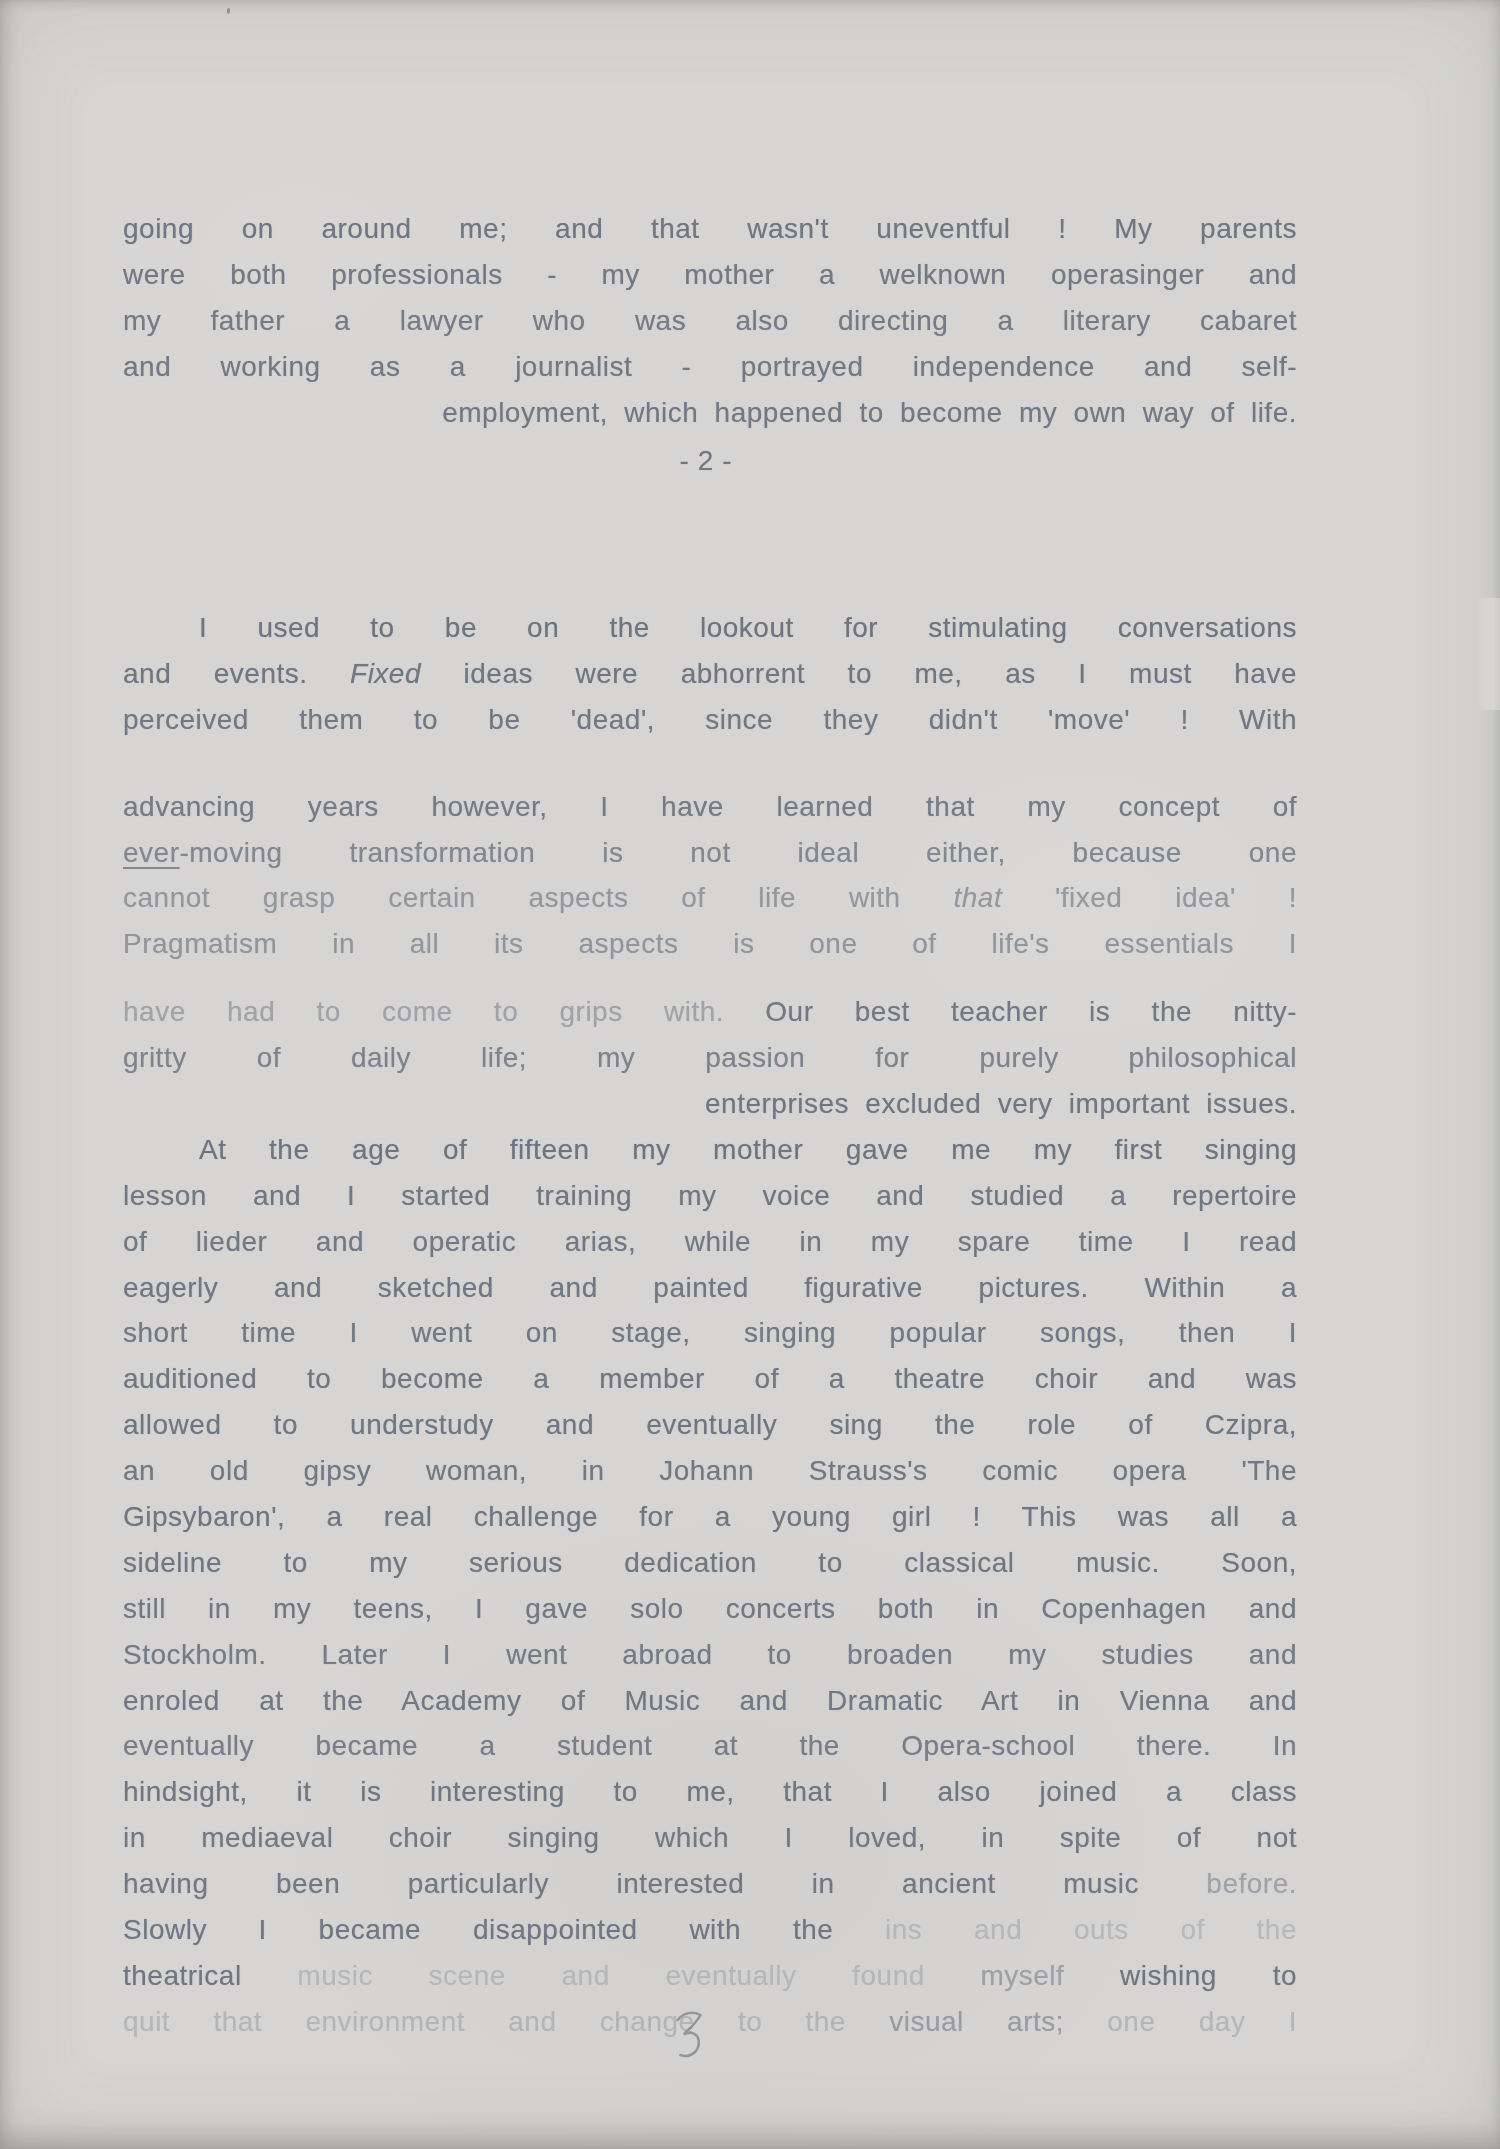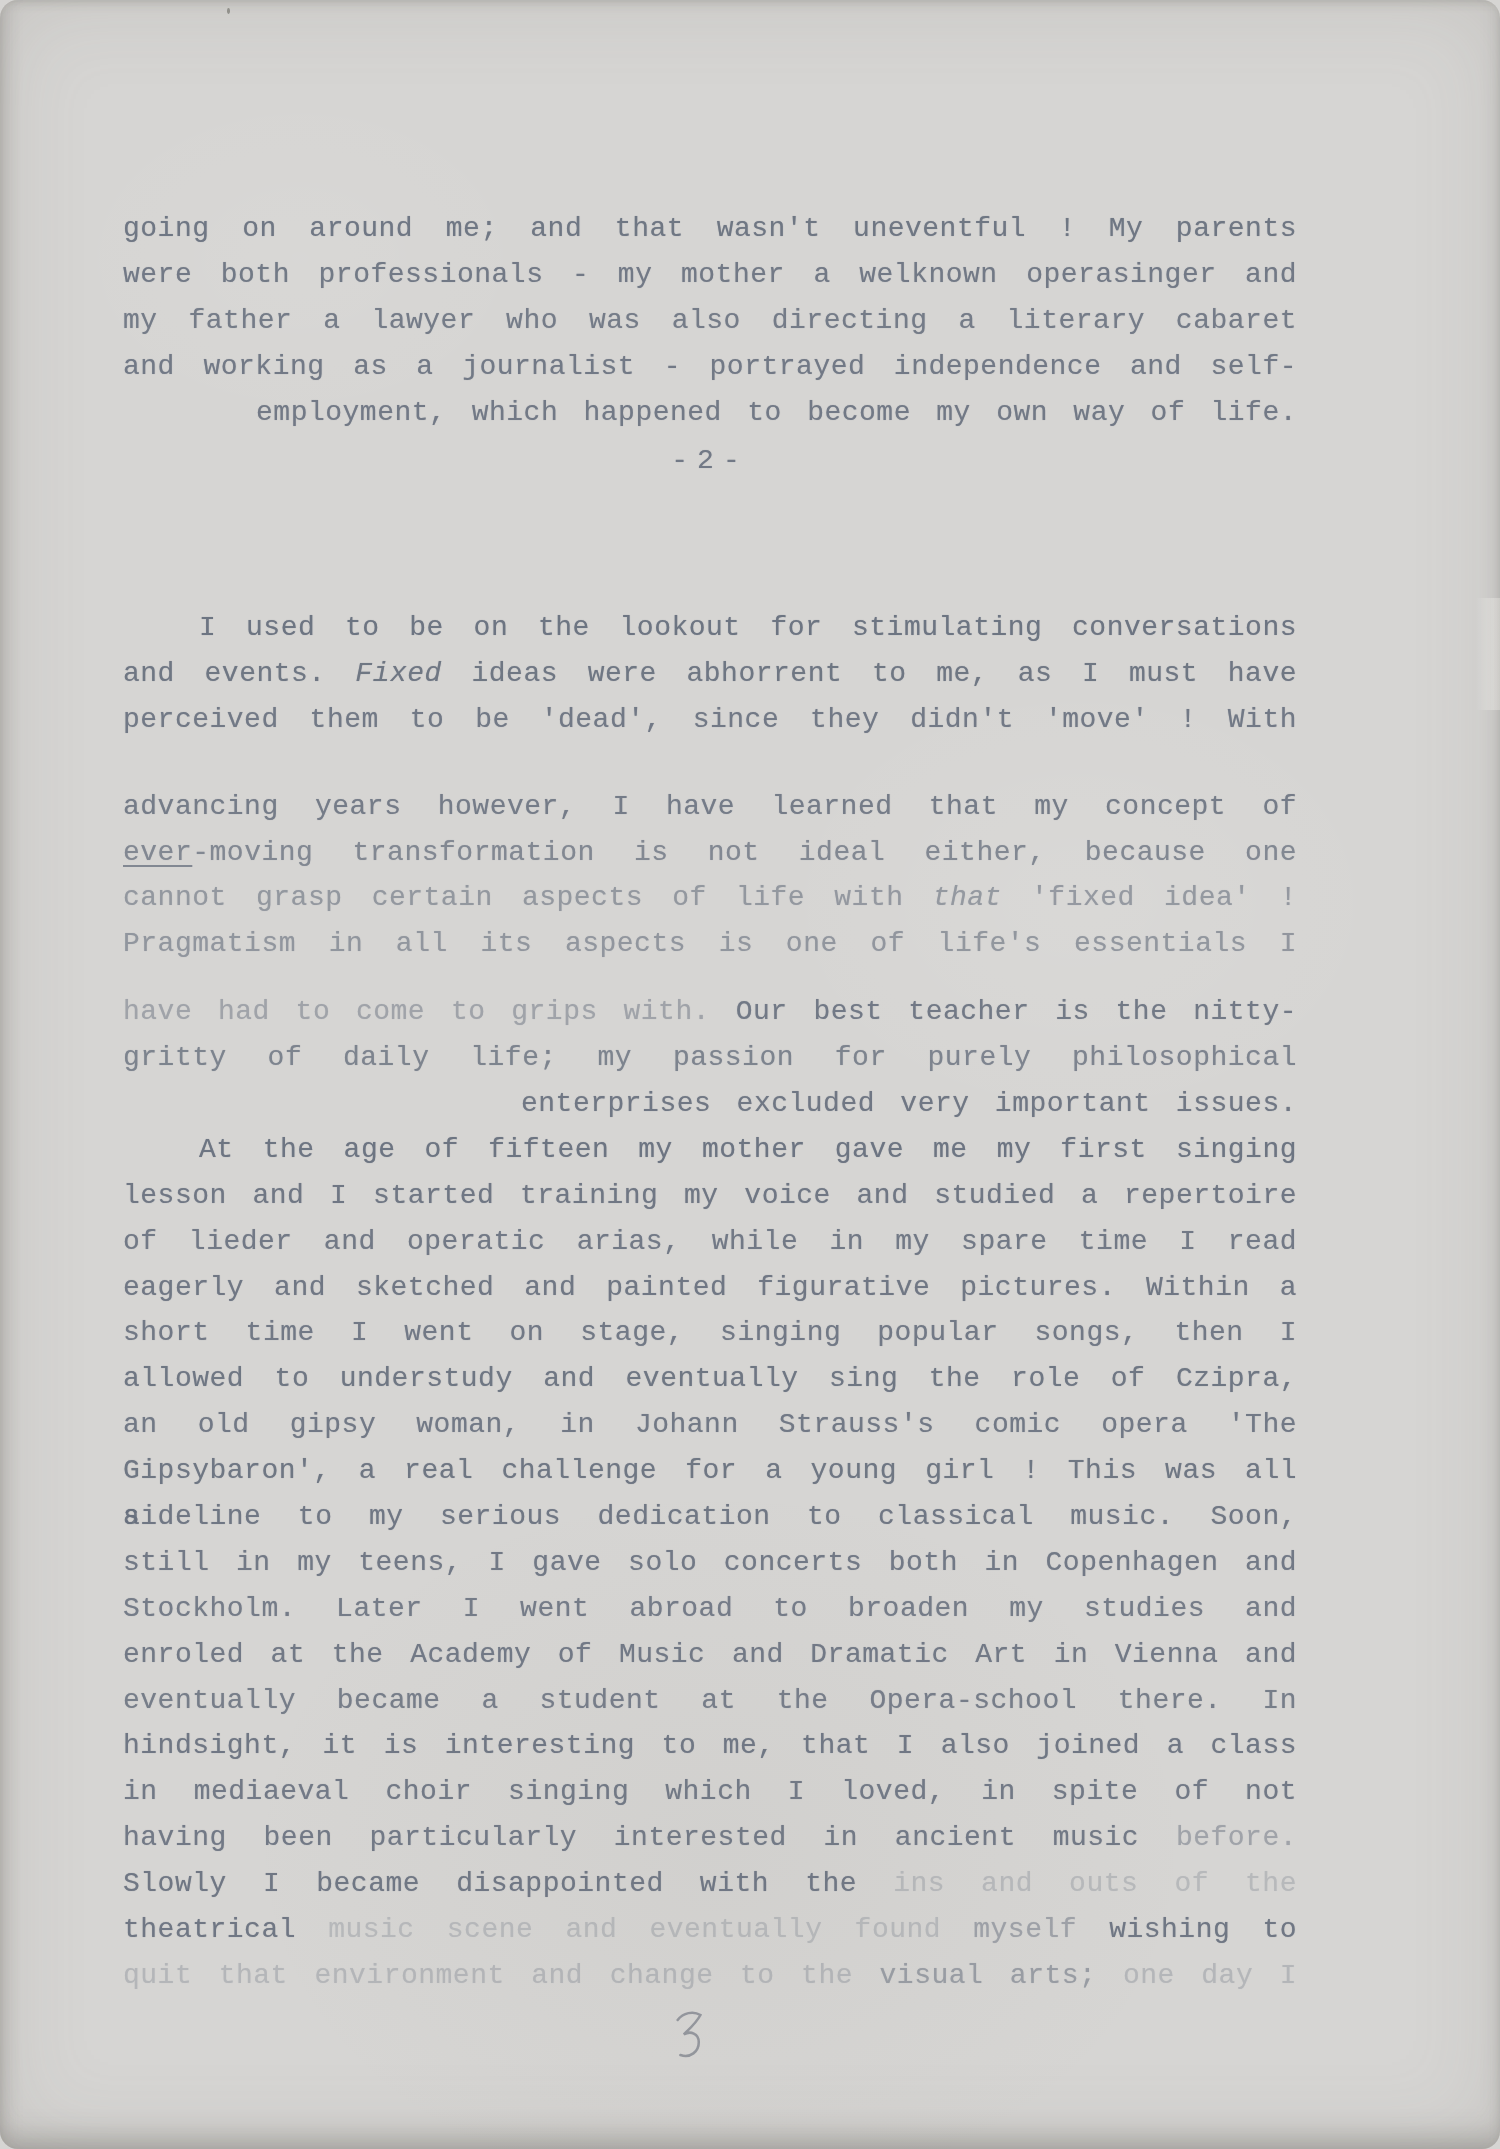--- a/index.html
+++ b/index.html
@@ -14,23 +14,22 @@
   }
   .page {
     position: relative;
     width: 1500px; height: 2149px;
     overflow: hidden;
     background:
       radial-gradient(420px 300px at 20% 12%, rgba(255,255,255,0.06), transparent 60%),
       radial-gradient(520px 380px at 72% 42%, rgba(255,255,255,0.08), transparent 62%),
       radial-gradient(680px 520px at 48% 86%, rgba(118,116,110,0.05), transparent 70%),
       var(--paper);
-    font-family: Liberation Mono, monospace;
+    font-family: Liberation Sans, sans-serif;
     color: var(--ink);
-    border-radius: 18px;
   }
   .vignette {
     position: absolute; inset: 0; pointer-events: none;
     box-shadow:
       inset 0 0 90px rgba(110,108,102,0.16),
       inset 0 -20px 26px -8px rgba(100,98,92,0.34),
       inset 12px 0 20px -10px rgba(110,108,102,0.28),
       inset 0 9px 12px -8px rgba(110,108,102,0.30),
       inset -8px 0 14px -10px rgba(110,108,102,0.20);
   }
@@ -104,20 +103,21 @@
       <div class="line just" style="opacity: 0.6;"><span class="seg">cannot grasp certain aspects of life with </span><span class="seg seg-i">that</span><span class="seg"> 'fixed idea' !</span></div>
       <div class="line just" style="opacity: 0.62;"><span class="seg">Pragmatism in all its aspects is one of life's essentials I</span></div>
       <div class="line just" style="opacity: 0.9; margin-top: 22px;"><span class="seg seg-f1">have had to come to grips with. </span><span class="seg">Our best teacher is the nitty-</span></div>
       <div class="line just" style="opacity: 0.8;"><span class="seg">gritty of daily life; my passion for purely philosophical</span></div>
       <div class="line" style="opacity: 0.92;"><span class="seg">enterprises excluded very important issues.</span></div>
       <div class="line just indent" style="opacity: 0.95;"><span class="seg">At the age of fifteen my mother gave me my first singing</span></div>
       <div class="line just" style="opacity: 0.92;"><span class="seg">lesson and I started training my voice and studied a repertoire</span></div>
       <div class="line just" style="opacity: 0.9;"><span class="seg">of lieder and operatic arias, while in my spare time I read</span></div>
       <div class="line just" style="opacity: 0.92;"><span class="seg">eagerly and sketched and painted figurative pictures. Within a</span></div>
       <div class="line just" style="opacity: 0.9;"><span class="seg">short time I went on stage, singing popular songs, then I</span></div>
+      <div class="line just" style="opacity: 0.92;"><span class="seg">auditioned to become a member of a theatre choir and was</span></div>
       <div class="line just" style="opacity: 0.93;"><span class="seg">allowed to understudy and eventually sing the role of Czipra,</span></div>
       <div class="line just" style="opacity: 0.9;"><span class="seg">an old gipsy woman, in Johann Strauss's comic opera 'The</span></div>
       <div class="line just" style="opacity: 0.93;"><span class="seg">Gipsybaron', a real challenge for a young girl ! This was all a</span></div>
       <div class="line just" style="opacity: 0.92;"><span class="seg">sideline to my serious dedication to classical music. Soon,</span></div>
       <div class="line just" style="opacity: 0.9;"><span class="seg">still in my teens, I gave solo concerts both in Copenhagen and</span></div>
       <div class="line just" style="opacity: 0.88;"><span class="seg">Stockholm. Later I went abroad to broaden my studies and</span></div>
       <div class="line just" style="opacity: 0.9;"><span class="seg">enroled at the Academy of Music and Dramatic Art in Vienna and</span></div>
       <div class="line just" style="opacity: 0.86;"><span class="seg">eventually became a student at the Opera-school there. In</span></div>
       <div class="line just" style="opacity: 0.92;"><span class="seg">hindsight, it is interesting to me, that I also joined a class</span></div>
       <div class="line just" style="opacity: 0.9;"><span class="seg">in mediaeval choir singing which I loved, in spite of not</span></div>

